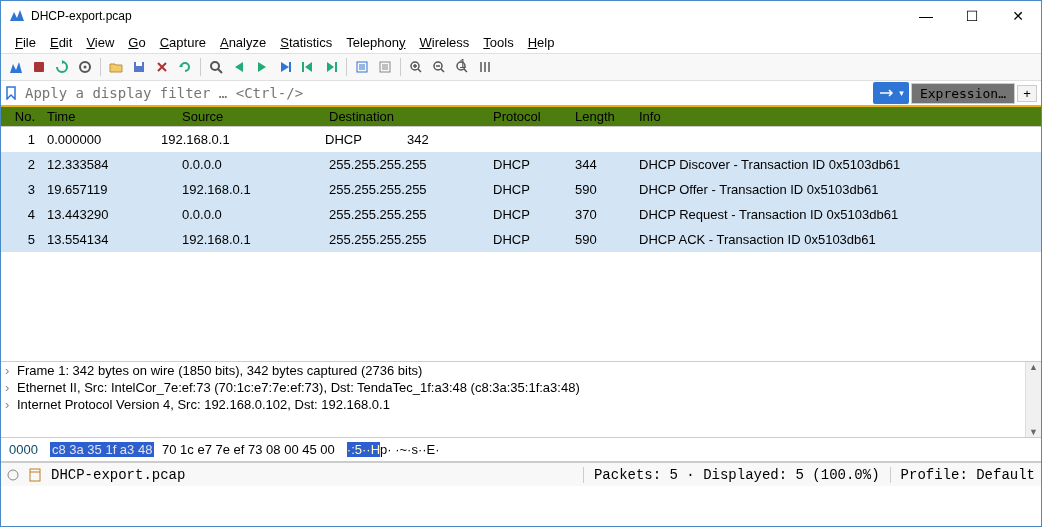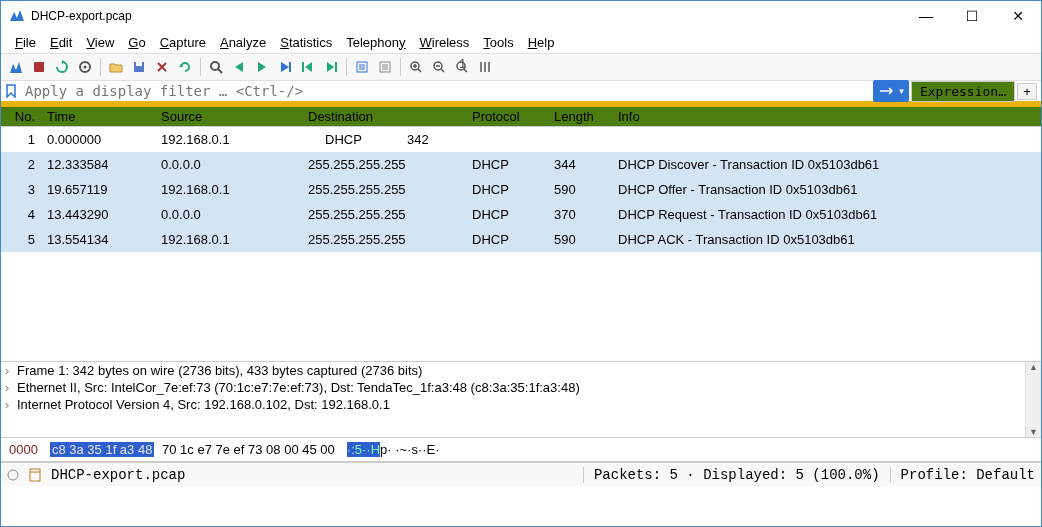--- a/index.html
+++ b/index.html
@@ -9,45 +9,45 @@
 .shark-icon { width:16px; height:16px; margin-right:6px; }
 .title { flex:1; font-size:12px; }
 .win-btns { display:flex; height:100%; }
 .win-btn { width:46px; display:flex; align-items:center; justify-content:center; font-size:14px; }
 .menubar { height:22px; display:flex; align-items:center; padding:0 8px; gap:2px; }
 .menu-item { padding:2px 6px; cursor:default; }
 .menu-item .ul { text-decoration:underline; }
 .toolbar { height:28px; display:flex; align-items:center; padding:2px 4px; gap:1px; border-top:1px solid #e0e0e0; border-bottom:1px solid #e0e0e0; background:#f8f8f8; }
 .tb-btn { width:22px; height:22px; display:flex; align-items:center; justify-content:center; border:1px solid transparent; }
 .tb-sep { width:1px; height:18px; background:#ccc; margin:0 3px; }
-.filterbar { height:26px; display:flex; align-items:center; border-bottom:6px solid #eab308; }
+.filterbar { height:26px; display:flex; align-items:center; border-bottom:2px solid #eab308; }
 .filter-icon { width:20px; display:flex; align-items:center; justify-content:center; padding:0 4px; }
 .filter-input { flex:1; border:none; outline:none; font-family:Consolas,monospace; font-size:14px; color:#888; padding:2px 4px; }
 .filter-apply { width:36px; height:22px; background:#2e75d6; display:flex; align-items:center; justify-content:center; color:#fff; margin-right:2px; border-radius:2px; }
-.expr-btn { padding:2px 8px; border:1px solid #ccc; background:#4d7c0f; margin-right:2px; font-family:Consolas,monospace; }
+.expr-btn { padding:2px 8px; border:1px solid #ccc; background:#737373; margin-right:2px; font-family:Consolas,monospace; }
 .plus-btn { width:20px; text-align:center; border:1px solid #ccc; background:#f4f4f4; margin-right:4px; }
 .pkt-area { flex:0 0 auto; height:255px; overflow:hidden; border-bottom:1px solid #ccc; display:flex; flex-direction:column; }
 .pkt-header { display:flex; background:#4d7c0f; border-bottom:1px solid #ccc; height:20px; align-items:center; }
 .pkt-header div, .pkt-row div { padding:1px 6px; white-space:nowrap; overflow:hidden; }
 .col-no { width:40px; text-align:right; }
 .col-time { width:114px; }
-.col-src { width:147px; }
+.col-src { width:147px;margin-left:21px; }
 .col-dst { width:164px; }
 .col-proto { width:82px; }
 .col-len { width:64px; padding-right:8px !important;}
 .col-info { flex:1; }
 .pkt-body { flex:1; overflow:auto; }
 .pkt-row { display:flex; height:25px; align-items:center; }
 .pkt-row:nth-child(even){}
 .detail-line { display:flex; align-items:center; padding:1px 4px; }
 .detail-caret { width:12px; color:#888; }
 .hex-area { height:24px; overflow:hidden; display:flex; align-items:center; padding:0 8px; gap:12px; border-bottom:1px solid #ccc; }
-.hex-off { color:#7f1d1d; }
+.hex-off { color:#0c4a6e; }
 .hex-sel { background:#2e5fcf; color:#e5e5e5; padding:0 2px; }
-.hex-ascii-sel { background:#2e5fcf; color:#86efac; }
+.hex-ascii-sel { background:#2e5fcf; color:#fef9c3; }
 .statusbar { height:24px; display:flex; align-items:center; padding:0 6px; gap:10px; font-size:13px; border-top:1px solid #ccc; background:#f8f8f8; }
 .stat-sep { width:1px; height:16px; background:#ccc; }
 svg { display:block; }
 .scrollbar-v { width:16px; background:#f0f0f0; border-left:1px solid #ddd; display:flex; flex-direction:column; justify-content:space-between; align-items:center; }
 .pkt-outer { display:flex; flex:1; min-height:0;}
 .detail-outer { display:flex; height:76px; border-bottom:1px solid #ccc;}
 .detail-area2 { flex:1; overflow:hidden;}
 </style>
 </head>
 <body>
@@ -274,21 +274,21 @@
           <div class="col-info">DHCP ACK      - Transaction ID 0x5103db61</div>
         </div>
       </div>
   </div>
 </div>
 
 <div class="detail-outer">
   <div class="detail-area2 mono">
       <div class="detail-line">
         <span class="detail-caret">›</span>
-        <span>Frame 1: 342 bytes on wire (2736 bits), 433 bytes captured (2736 bits)</span>
+        <span>Frame 1: 342 bytes on wire (1850 bits), 342 bytes captured (2736 bits)</span>
       </div>
       <div class="detail-line">
         <span class="detail-caret">›</span>
         <span>Ethernet II, Src: IntelCor_7e:ef:73 (70:1c:e7:7e:ef:73), Dst: TendaTec_1f:a3:48 (c8:3a:35:1f:a3:48)</span>
       </div>
       <div class="detail-line">
         <span class="detail-caret">›</span>
         <span>Internet Protocol Version 4, Src: 192.168.0.102, Dst: 192.168.0.1</span>
       </div>
     </div>

